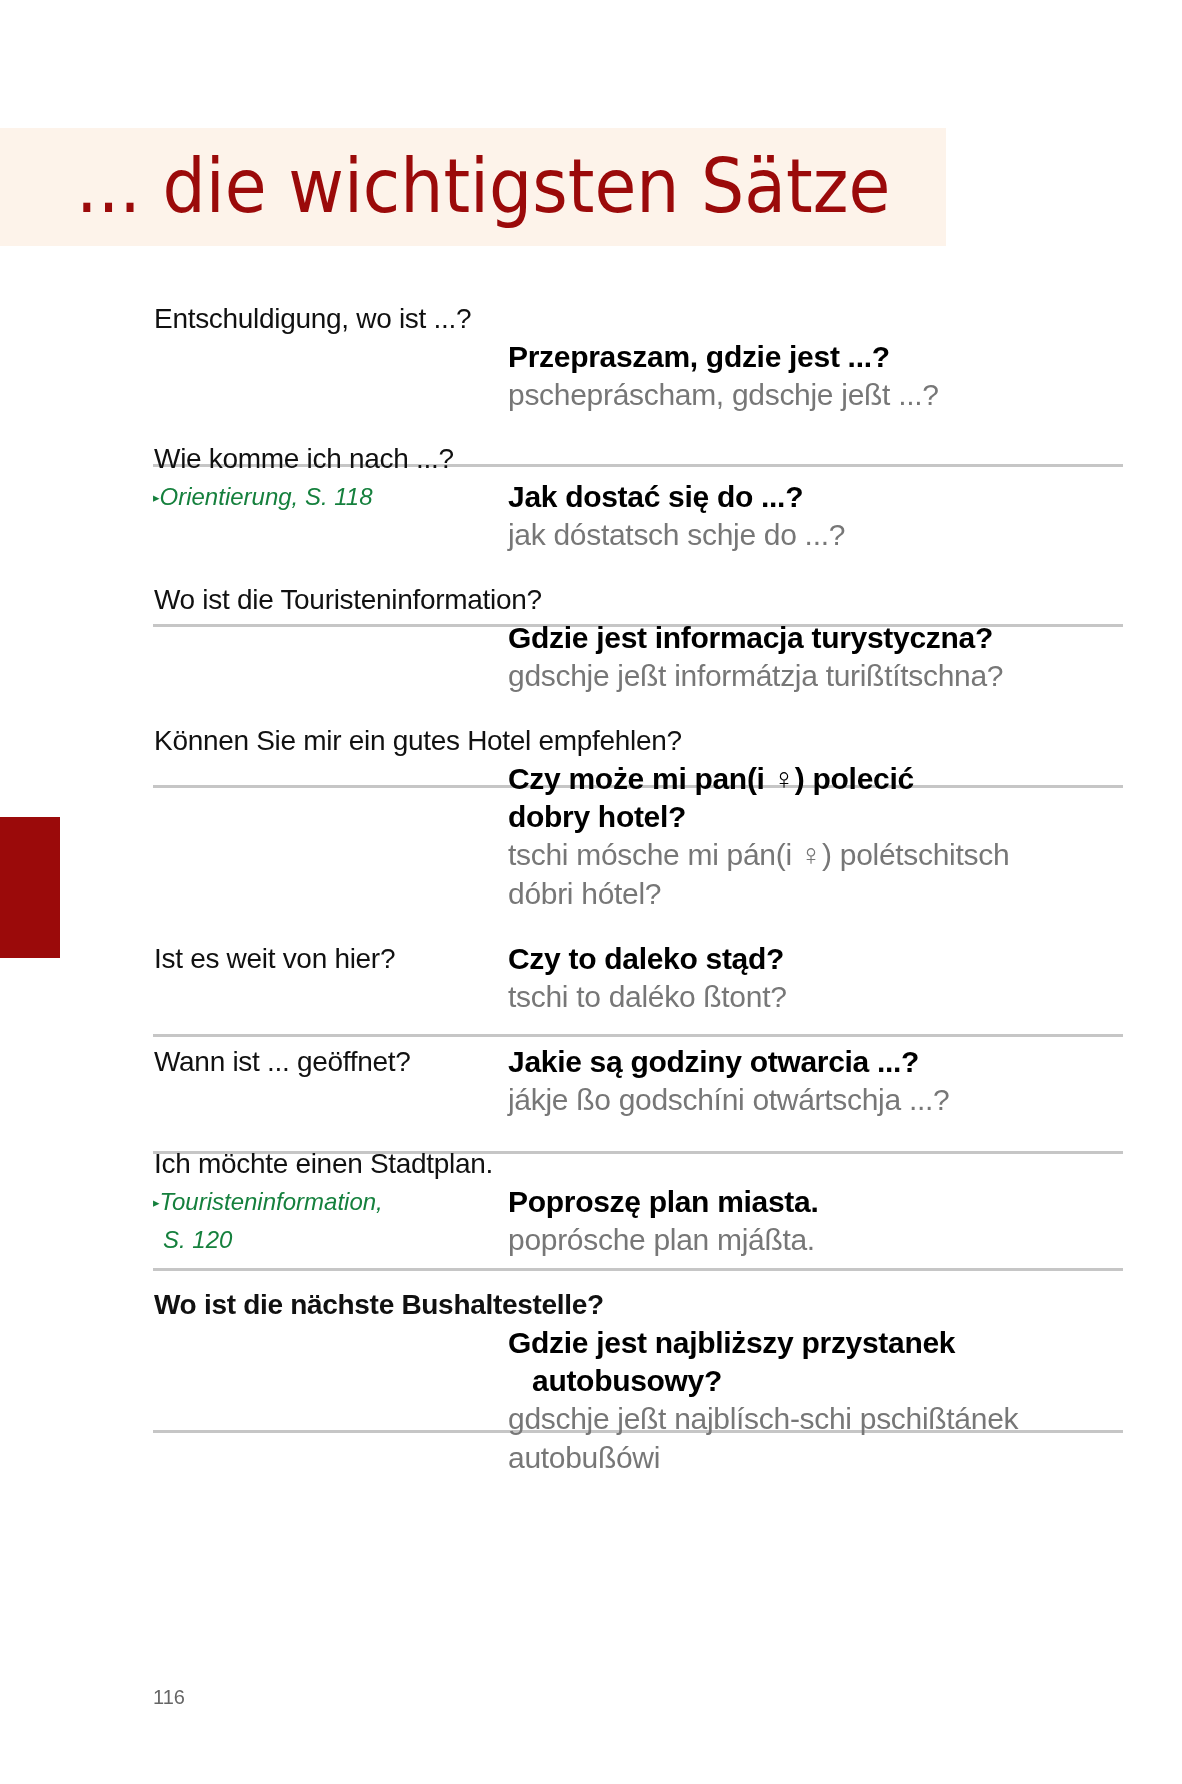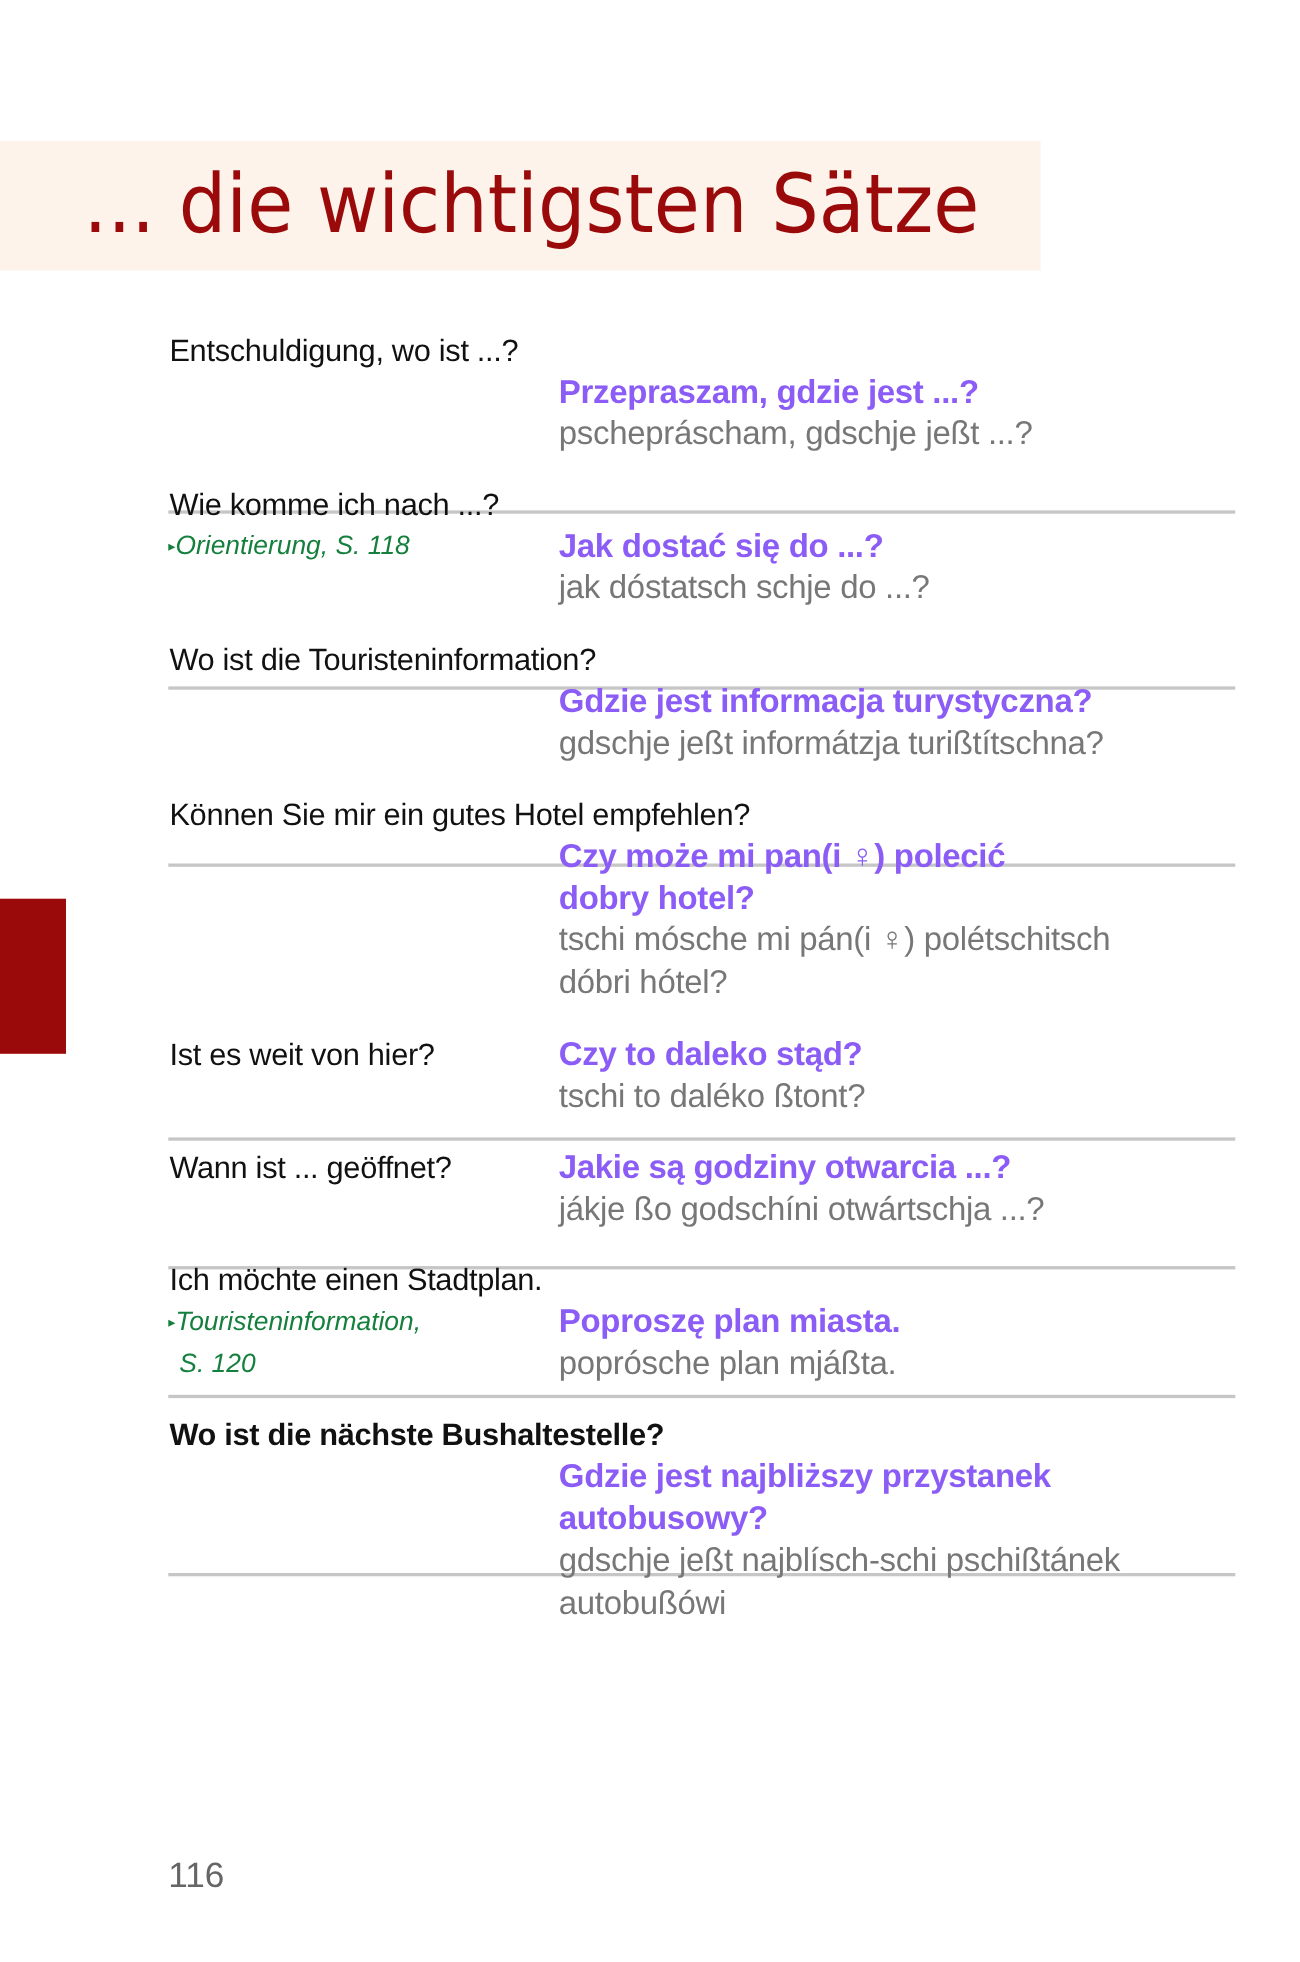--- a/index.html
+++ b/index.html
@@ -9,24 +9,24 @@
                  background: #fdf3ea; }
   .title { position: absolute; left: 76px; top: 138px; font-size: 74px; line-height: 96px;
            color: #9b0a0a; letter-spacing: 0px; white-space: nowrap;
            font-family: "DejaVu Sans", "Liberation Sans", sans-serif; font-weight: normal;
            transform: scaleX(0.92); transform-origin: left center; }
   .side-tab { position: absolute; left: 0; top: 817px; width: 60px; height: 141px; background: #9b0a0a; }
   .entry { position: absolute; left: 153px; width: 970px; }
   .de { position: absolute; left: 1px; font-size: 28px; line-height: 44px; color: #111111; white-space: nowrap; }
   .ref { position: absolute; left: 0; font-size: 24px; line-height: 44px; color: #15803d; font-style: italic; white-space: nowrap; }
   .ref .arrow { font-size: 13px; font-style: normal; vertical-align: 3px; }
-  .pl { position: absolute; left: 355px; font-size: 30px; line-height: 44px; color: #8b5cf6; font-weight: bold; white-space: nowrap; }
+  .pl { position: absolute; left: 355px; font-size: 30px; line-height: 44px; color: #000000; font-weight: bold; white-space: nowrap; }
   .pr { position: absolute; left: 355px; font-size: 30px; line-height: 44px; color: #777777; white-space: nowrap; text-align: center; }
   .divider { position: absolute; left: 153px; width: 970px; height: 3px; background: #c6c6c6; }
-  .page-number { position: absolute; left: 153px; top: 1686px; font-size: 32px; color: #666666; }
+  .page-number { position: absolute; left: 153px; top: 1686px; font-size: 20px; color: #666666; }
   .pl, .pr, .de { letter-spacing: -0.3px; }
 </style>
 </head>
 <body>
 
 <div class="header-band"></div>
 <div class="title">... die wichtigsten Sätze</div>
 <div class="side-tab"></div>
 
 <div class="entry" style="top:317px;">
@@ -79,18 +79,18 @@
   <div class="ref" style="top:18px;"><span class="arrow">▸</span><span>Touristeninformation,</span></div>
   <div class="ref" style="top:56px; left:10px;">S. 120</div>
   <div class="pl" style="top:18px;">Poproszę plan miasta.</div>
   <div class="pr" style="top:56px;">poprósche plan mjáßta.</div>
 </div>
 <div class="divider" style="top:1430px;"></div>
 
 <div class="entry" style="top:1303px;">
   <div class="de" style="top:-20px;font-weight:bold;">Wo ist die nächste Bushaltestelle?</div>
   <div class="pl" style="top:18px;">Gdzie jest najbliższy przystanek</div>
-  <div class="pl" style="top:56px;">autobusowy?</div>
+  <div class="pl" style="top:56px;margin-left:24px;">autobusowy?</div>
   <div class="pr" style="top:94px;">gdschje jeßt najblísch-schi pschißtánek</div>
   <div class="pr" style="top:133px;">autobußówi</div>
 </div>
 
 <div class="page-number">116</div>
 
 </body></html>

